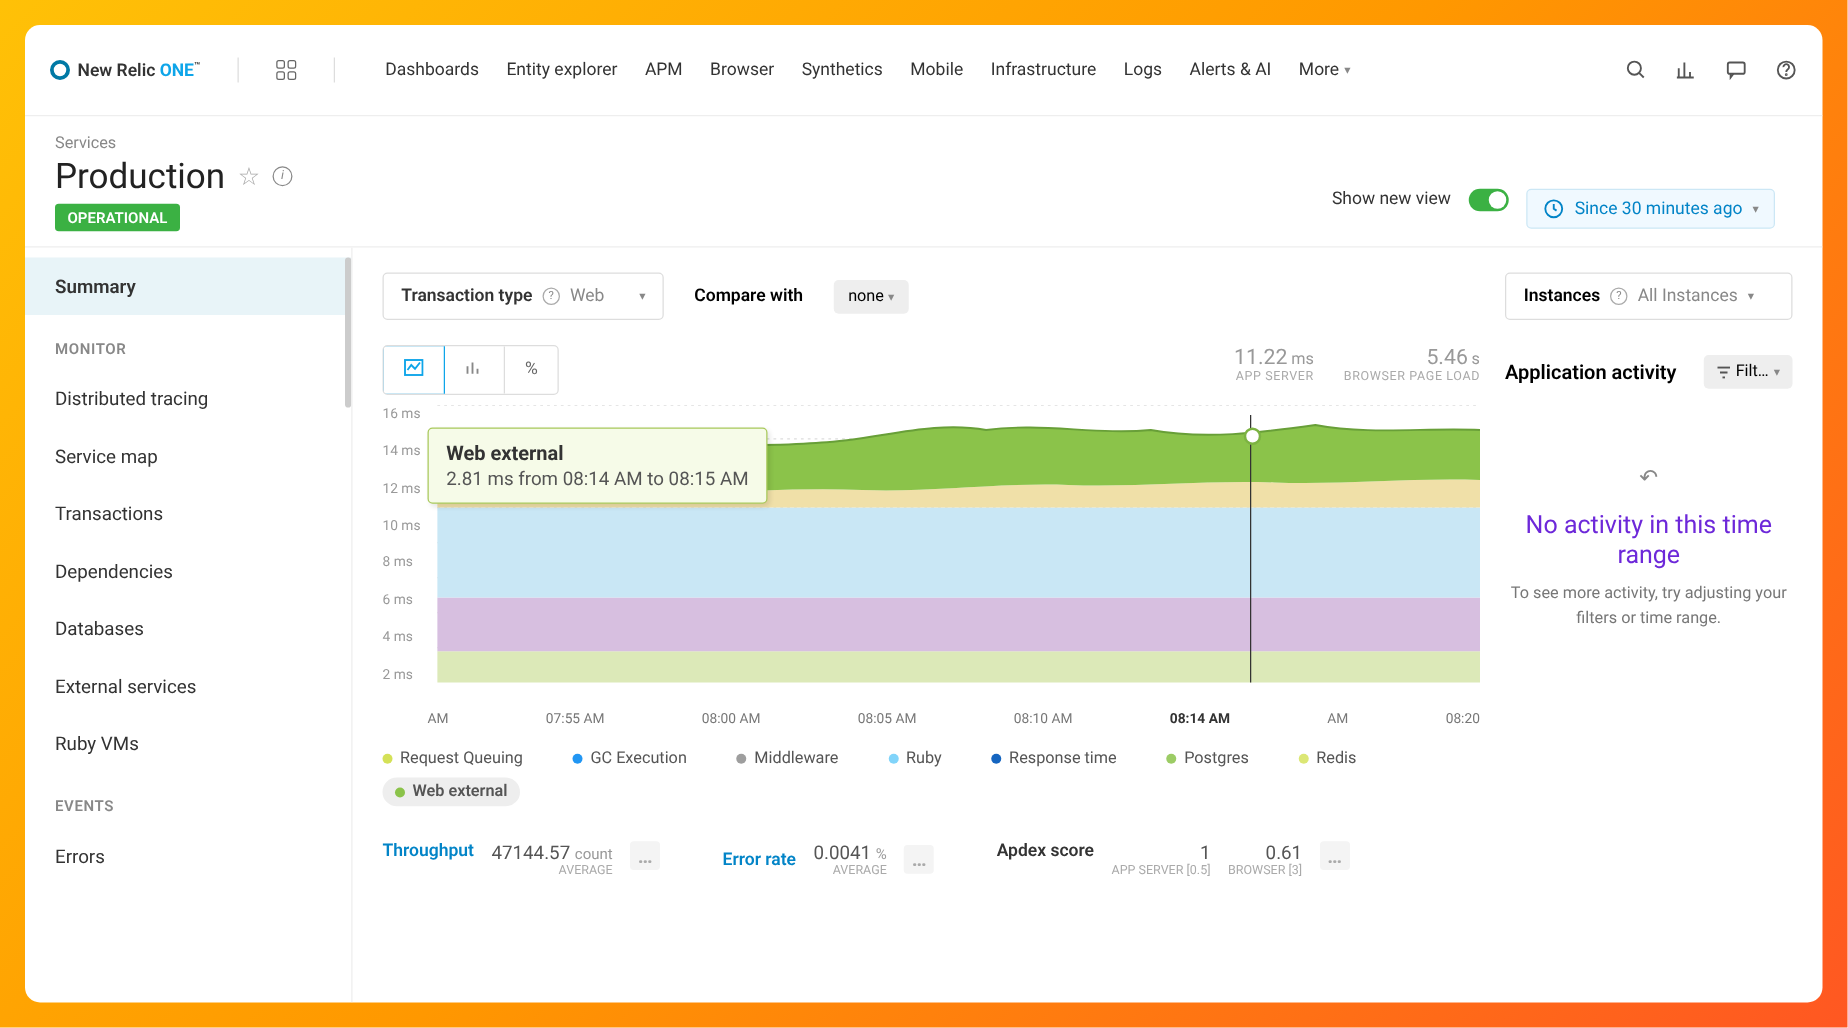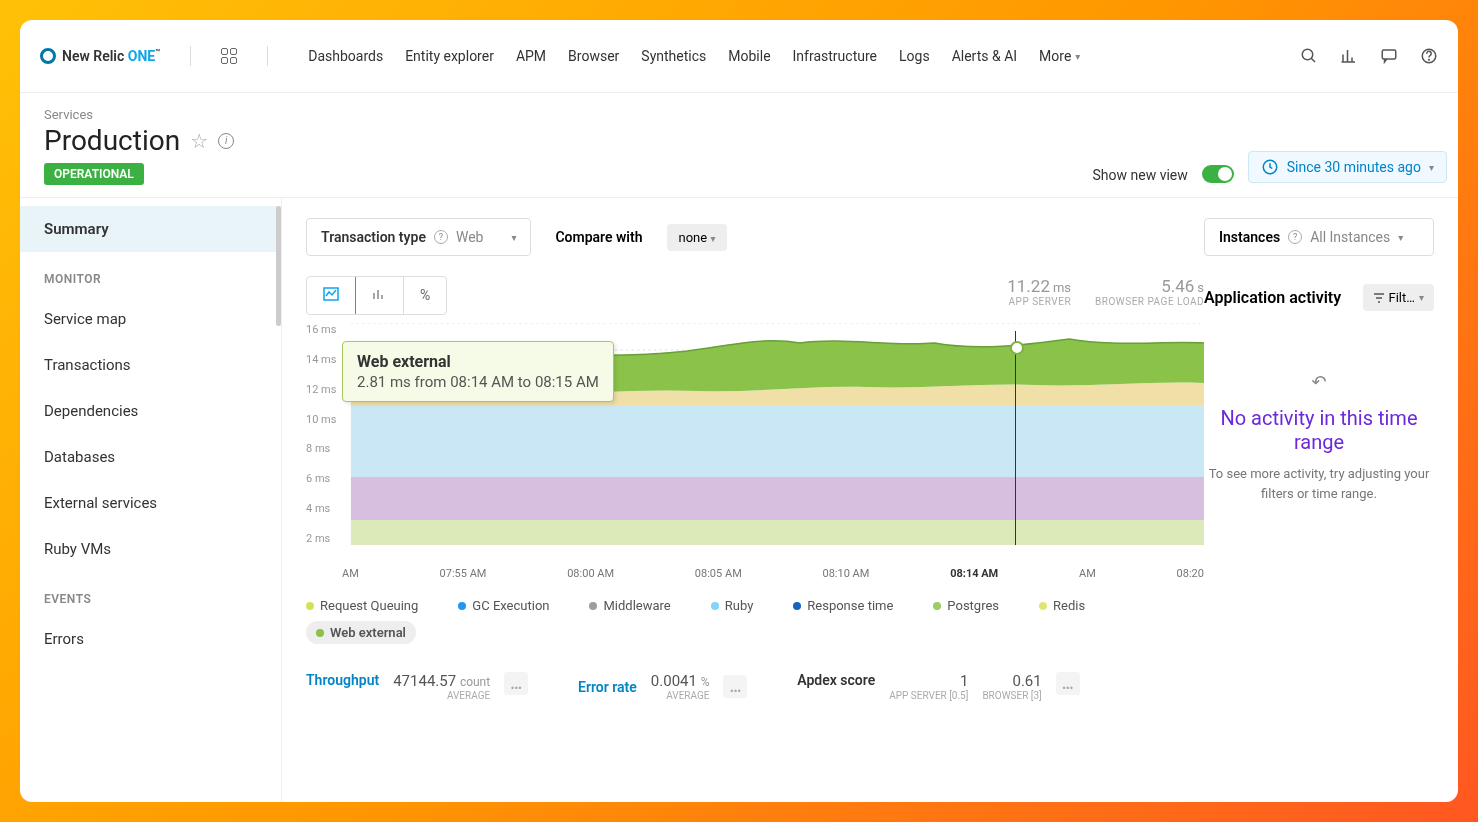--- a/index.html
+++ b/index.html
@@ -17,32 +17,32 @@
 .nav-item{color:#333;font-size:14px;cursor:pointer;display:flex;align-items:center;gap:4px}
 .spacer{flex:1}
 .ticons{display:flex;gap:22px;align-items:center}
 .header{padding:14px 24px 12px;border-bottom:1px solid #eee;position:relative}
 .crumb{color:#888;font-size:13px;margin-bottom:2px}
 .title-row{display:flex;align-items:center;gap:10px}
 .title{font-size:28px;font-weight:400;color:#222}
 .star{font-size:20px;color:#aaa;cursor:pointer}
 .info-c{width:16px;height:16px;border:1.5px solid #888;border-radius:50%;display:flex;align-items:center;justify-content:center;font-size:10px;color:#888;font-style:italic;cursor:pointer}
 .badge{display:inline-block;background:#3bb143;color:#fff;padding:4px 10px;border-radius:3px;font-size:12px;font-weight:600;margin-top:6px}
-.hright{position:absolute;right:11px;bottom:14px;display:flex;align-items:flex-end;gap:14px}
+.hright{position:absolute;right:38px;bottom:14px;display:flex;align-items:flex-start;gap:14px}
 .toggle-lbl{font-size:14px;color:#333}
 .toggle{width:32px;height:18px;background:#3bb143;border-radius:10px;position:relative;cursor:pointer}
 .toggle::after{content:"";position:absolute;width:14px;height:14px;background:#fff;border-radius:50%;top:2px;right:2px}
 .timepick{display:flex;align-items:center;gap:8px;border:1px solid #cce7f5;background:#f0f9ff;padding:6px 12px;border-radius:4px;color:#0284c7;font-size:14px;cursor:pointer}
 .body{display:flex;flex:1;overflow:hidden}
 .sidebar{width:262px;border-right:1px solid #eee;padding:8px 0;overflow-y:auto;position:relative}
 .sidebar::after{content:"";position:absolute;right:0;top:8px;width:5px;height:120px;background:#ccc;border-radius:3px}
 .sb-item{padding:14px 24px;font-size:15px;color:#333;cursor:pointer}
 .sb-item.active{background:#e8f4f8;font-weight:600}
 .sb-head{padding:20px 24px 10px;font-size:12px;color:#888;font-weight:600;letter-spacing:.5px}
-.main{flex:1;padding:20px 24px;overflow:hidden;display:flex;}
+.main{flex:1;padding:20px 24px;overflow:hidden;display:flex;gap:20px}
 .content{flex:1;min-width:0}
 .controls{display:flex;align-items:center;gap:24px;margin-bottom:20px}
 .selbox{border:1px solid #ddd;border-radius:4px;padding:10px 14px;display:flex;align-items:center;gap:8px;font-size:14px;cursor:pointer}
 .selbox .lbl{font-weight:600;color:#333}
 .selbox .val{color:#888}
 .help-c{width:14px;height:14px;border:1px solid #aaa;border-radius:50%;display:inline-flex;align-items:center;justify-content:center;font-size:9px;color:#888}
 .compare-lbl{font-weight:600;font-size:14px}
 .compare-val{background:#eee;padding:6px 12px;border-radius:4px;font-size:13px;cursor:pointer}
 .chart-head{display:flex;align-items:flex-start;justify-content:space-between;margin-bottom:8px}
 .chart-title{font-weight:600;font-size:15px;color:#333;padding-top:20px}
@@ -163,20 +163,21 @@
         <span>Since 30 minutes ago</span>
         <span class="chev">▾</span>
       </div>
     </div>
   </div>
 
   <div class="body">
     <div class="sidebar">
       <div class="sb-item active">Summary</div>
       <div class="sb-head">MONITOR</div>
+      <div class="sb-item">Distributed tracing</div>
       <div class="sb-item">Service map</div>
       <div class="sb-item">Transactions</div>
       <div class="sb-item">Dependencies</div>
       <div class="sb-item">Databases</div>
       <div class="sb-item">External services</div>
       <div class="sb-item">Ruby VMs</div>
       <div class="sb-head">EVENTS</div>
       <div class="sb-item">Errors</div>
     </div>
 

